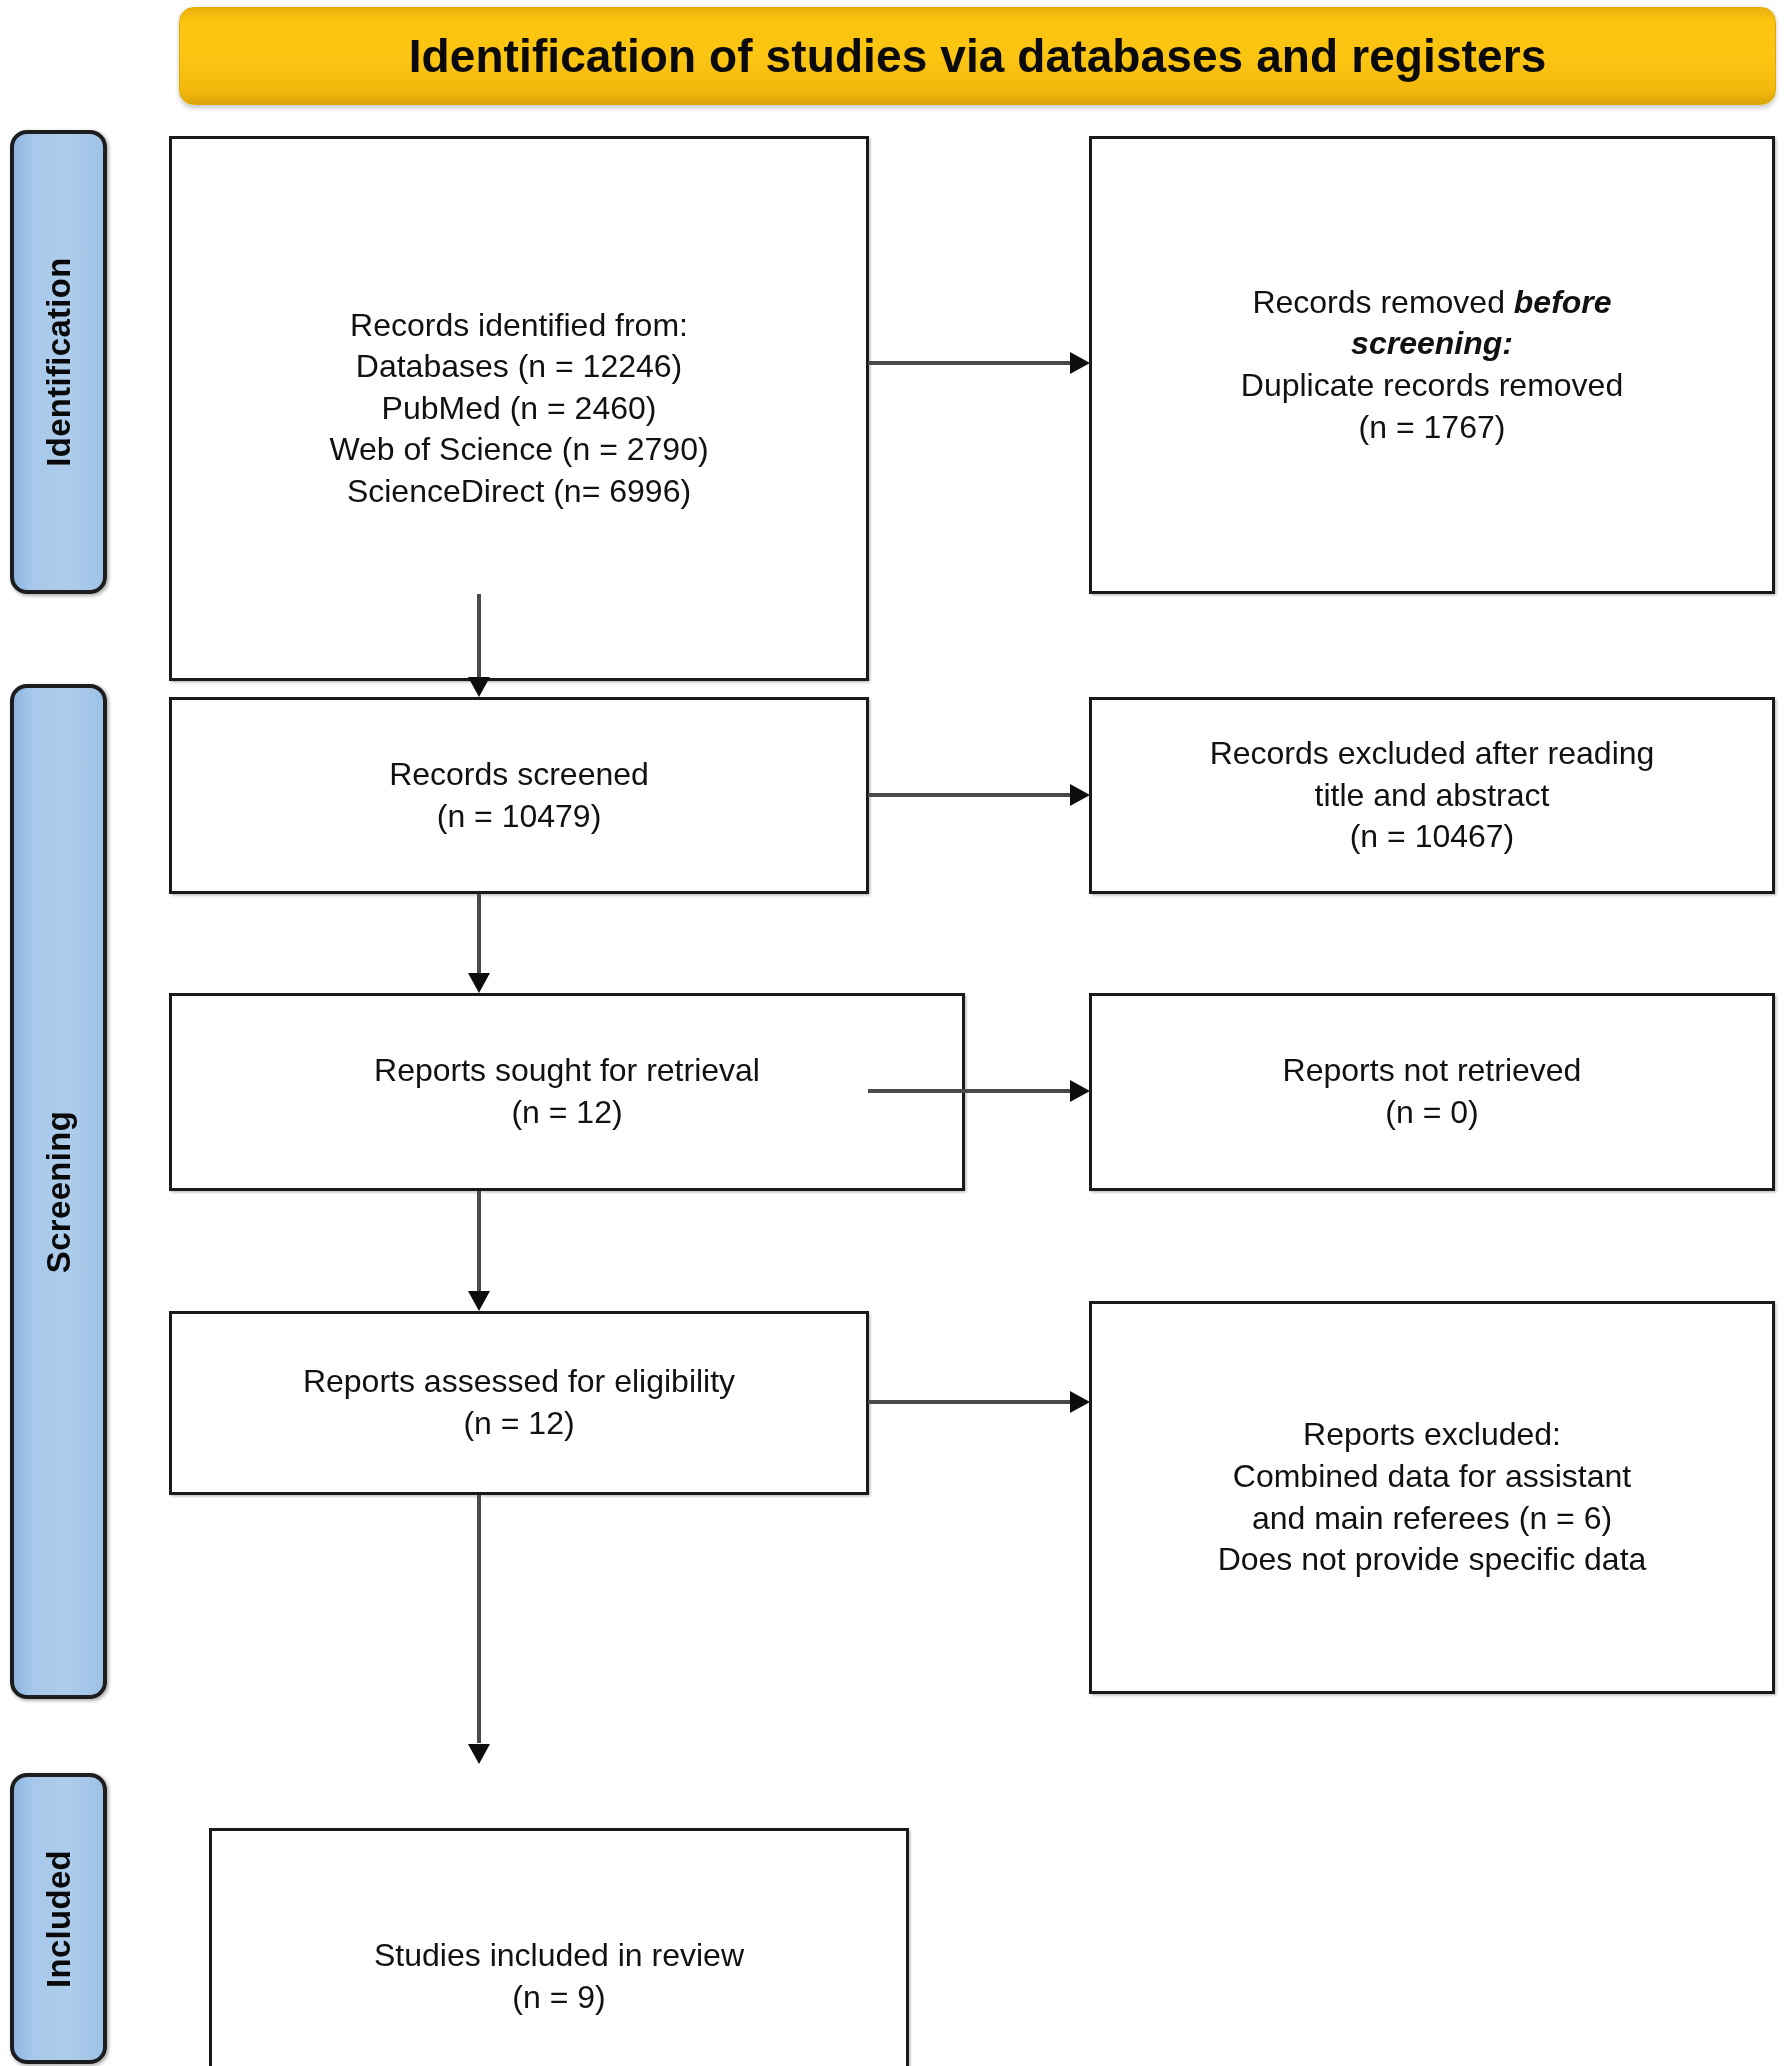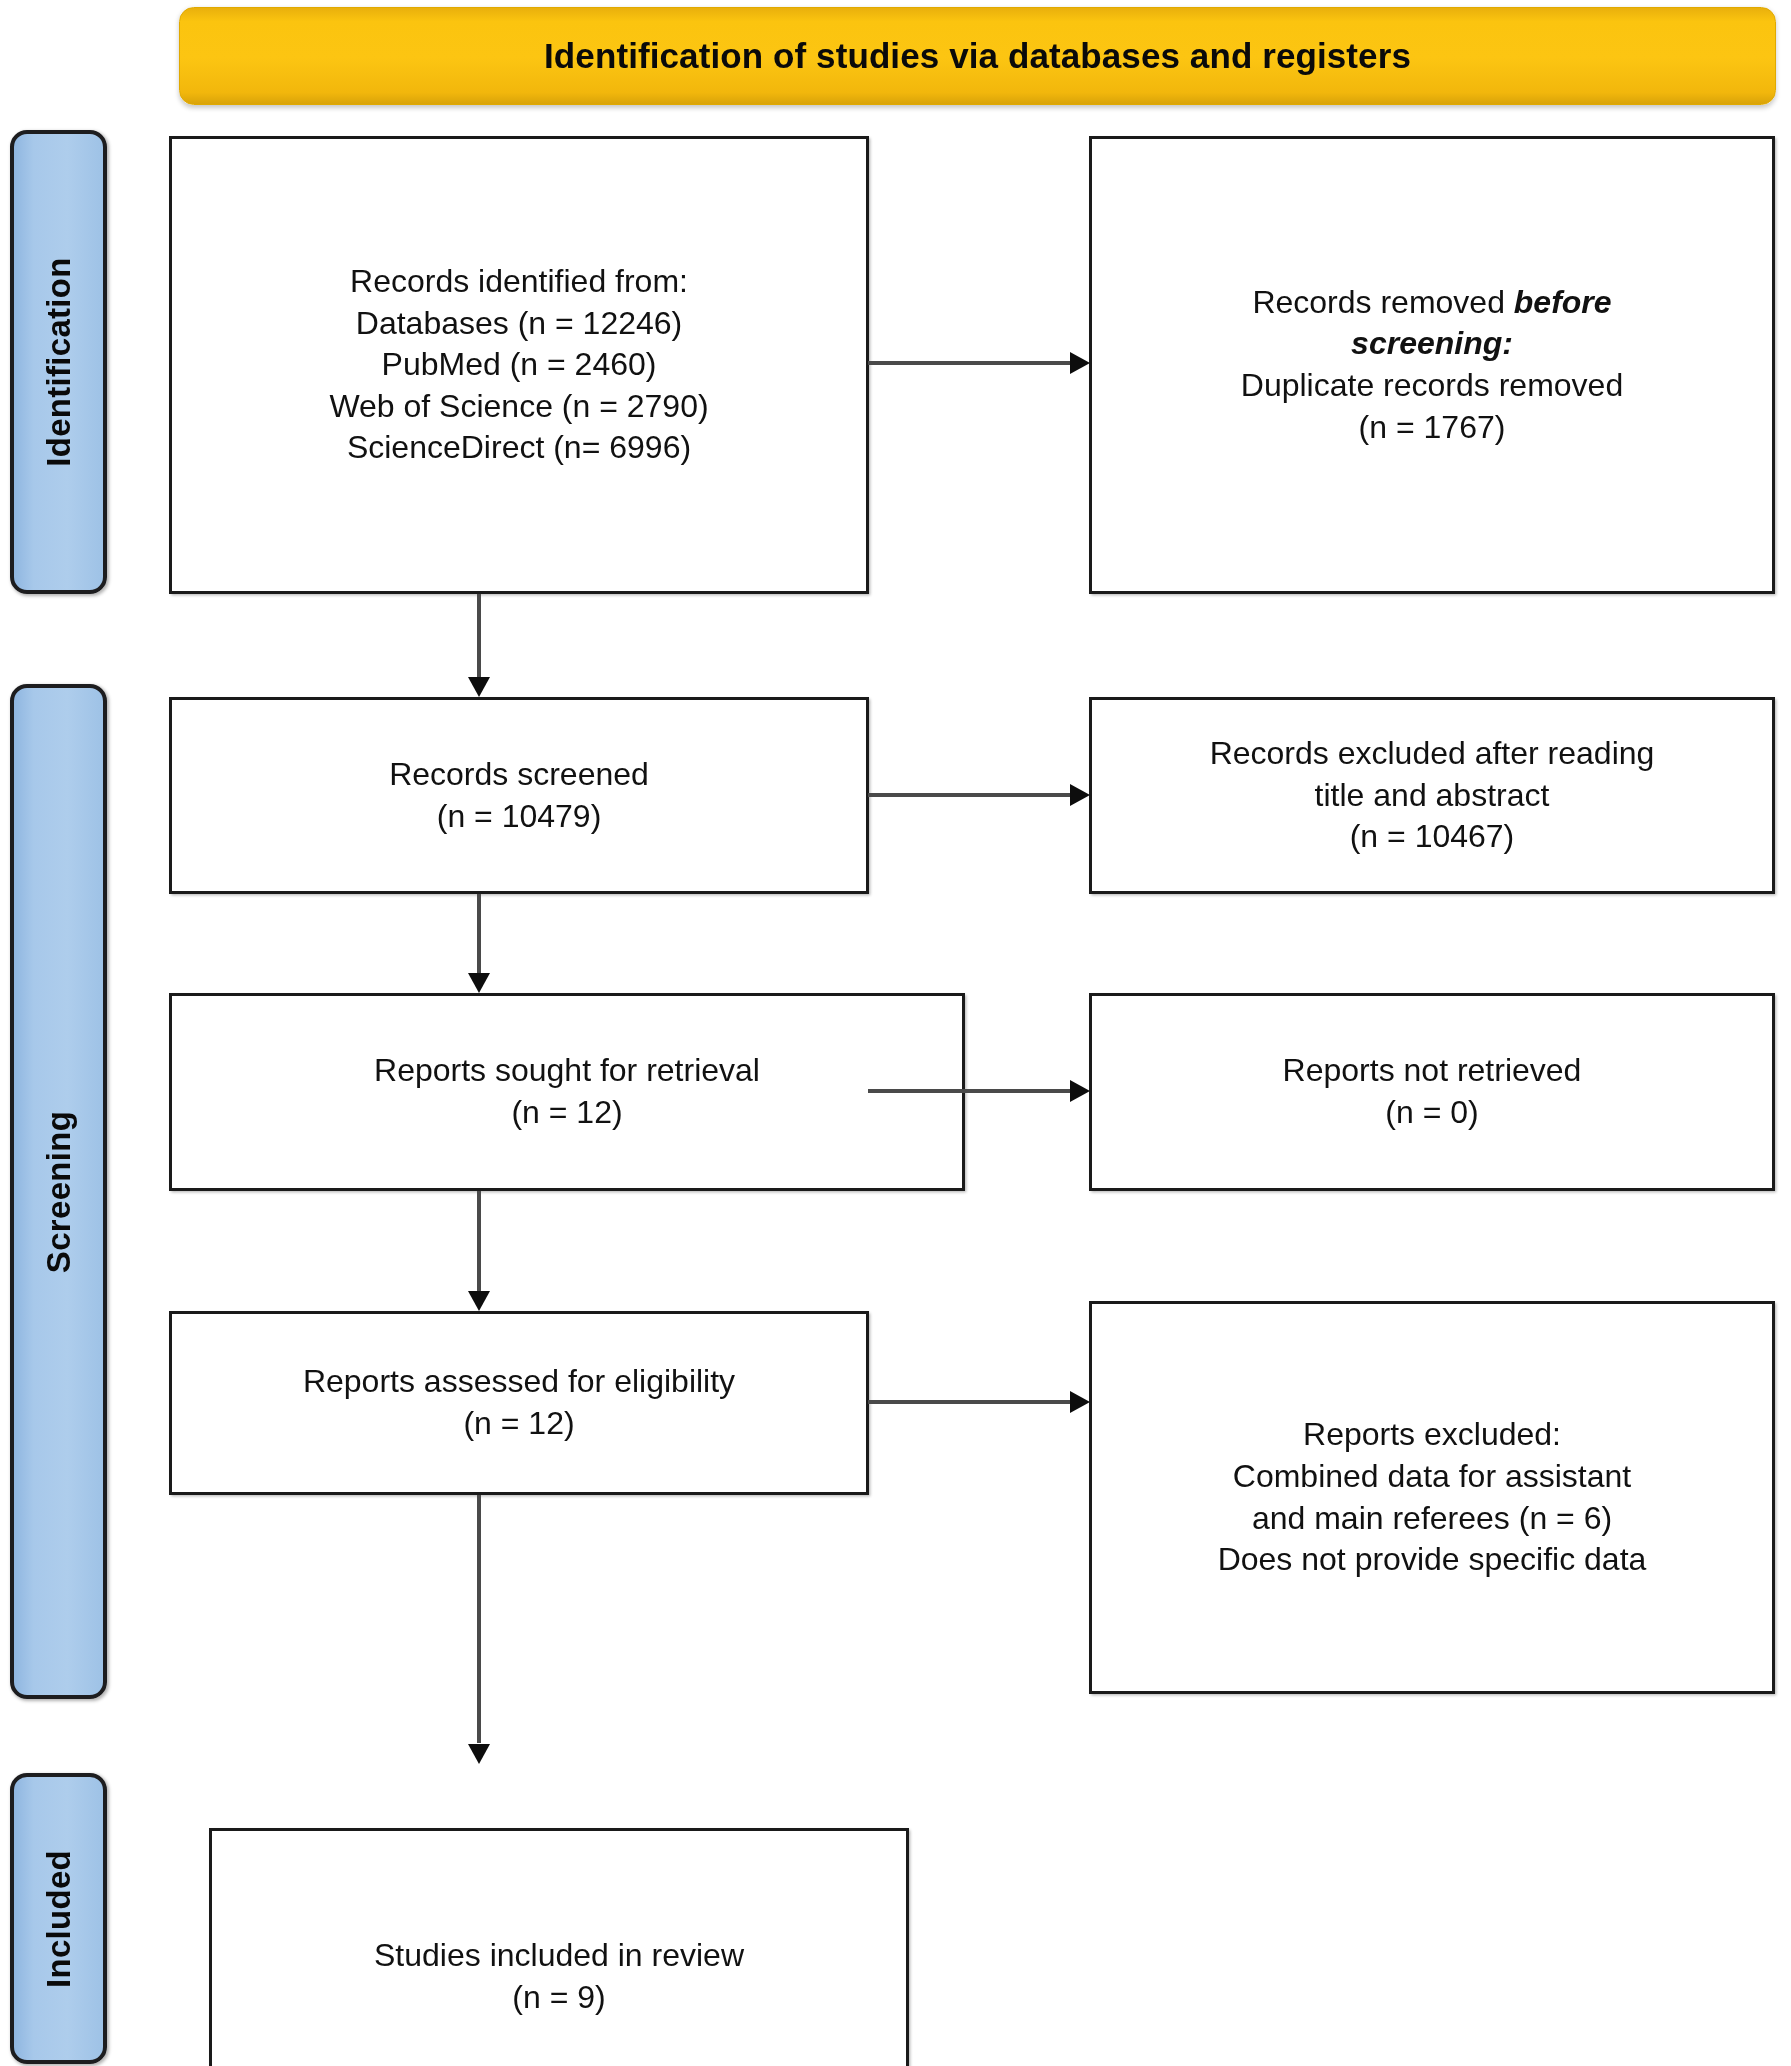--- a/index.html
+++ b/index.html
@@ -34,21 +34,21 @@
         #f2b70c 88%,
         #d9a309 100%);
     border-radius: 14.7px;
     border: 1.7px solid #e0a900;
     box-shadow: 0 2.8px 5.1px rgba(0,0,0,0.22);
     display: flex;
     align-items: center;
     justify-content: center;
   }
   .header-banner-text {
-    font-size: 35px;
+    font-size: 46px;
     font-weight: bold;
     color: #0a0a0a;
     letter-spacing: 0.1px;
     white-space: nowrap;
   }
 
   
   .stage-tab {
     position: absolute;
     left: 10.2px;
@@ -93,21 +93,21 @@
   }
   .flow-box-text {
     font-size: 32px;
     line-height: 1.30;
     color: #111111;
     font-weight: normal;
   }
   .flow-box-text i { font-style: italic; font-weight: bold; }
 
   
-  #box-identified        { left: 169px; top: 136px;  width: 700px; height: 458px; }
+  #box-identified        { left: 169px; top: 136px;  width: 700px; height: 545px; }
   #box-screened          { left: 169px; top: 697px; width: 700px; height: 197px; }
   #box-sought            { left: 169px; top: 993px; width: 796px; height: 198px; }
   #box-assessed          { left: 169px; top: 1311px; width: 700px; height: 184px; }
   #box-included          { left: 169px; top: 1828px; width: 700px; height: 298px; margin-left: 40px; }
 
   
   #box-removed-before    { left: 1089px; top: 136px;  width: 686px; height: 458px; }
   #box-excluded-title    { left: 1089px; top: 697px; width: 686px; height: 197px; }
   #box-not-retrieved     { left: 1089px; top: 993px; width: 686px; height: 198px; }
   #box-reports-excluded  { left: 1089px; top: 1301px; width: 686px; height: 393px; }

